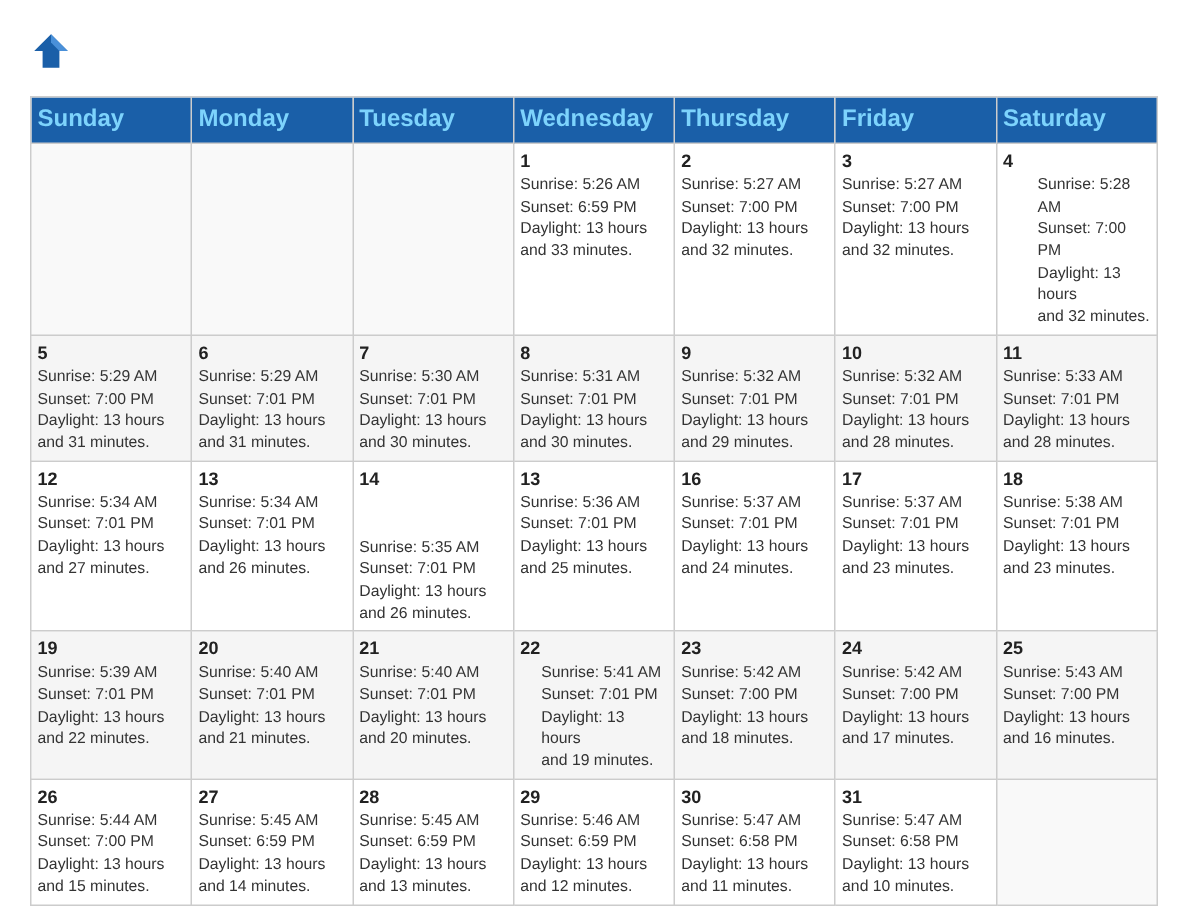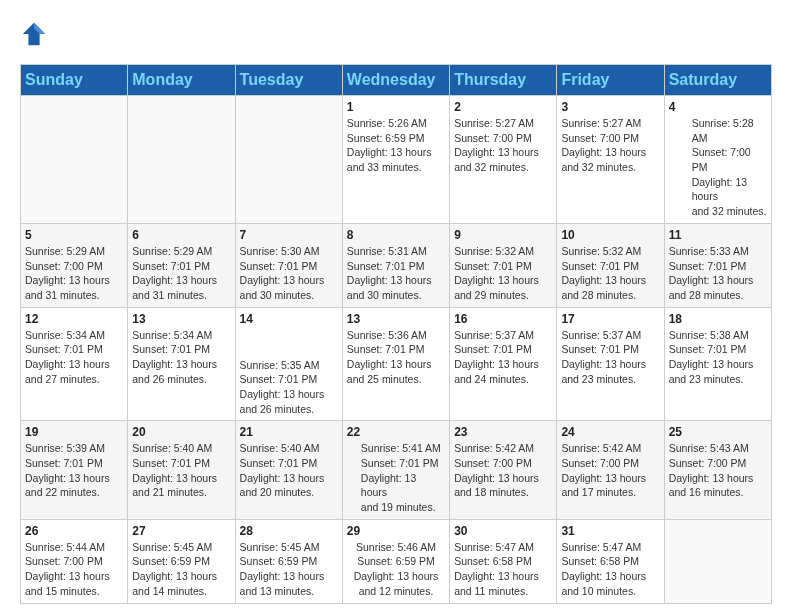--- a/index.html
+++ b/index.html
@@ -322,21 +322,21 @@
         </td>
         <td>
           <div class="day-number">28</div>
           <div class="day-info" style="white-space: pre-line;">Sunrise: 5:45 AM
 Sunset: 6:59 PM
 Daylight: 13 hours
 and 13 minutes.</div>
         </td>
         <td>
           <div class="day-number">29</div>
-          <div class="day-info" style="white-space: pre-line; text-align: center;">Sunrise: 5:46 AM
+          <div class="day-info" style="white-space: pre-line;">Sunrise: 5:46 AM
 Sunset: 6:59 PM
 Daylight: 13 hours
 and 12 minutes.</div>
         </td>
         <td>
           <div class="day-number">30</div>
           <div class="day-info" style="white-space: pre-line;">Sunrise: 5:47 AM
 Sunset: 6:58 PM
 Daylight: 13 hours
 and 11 minutes.</div>

